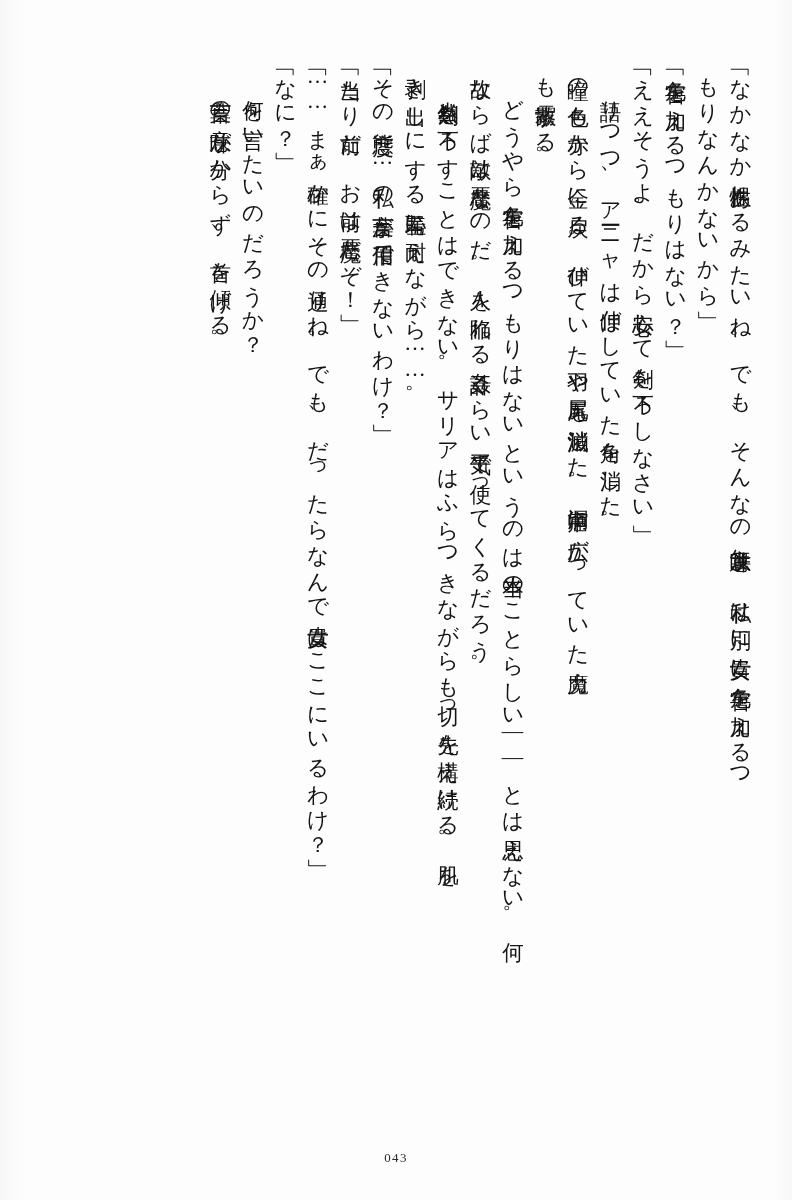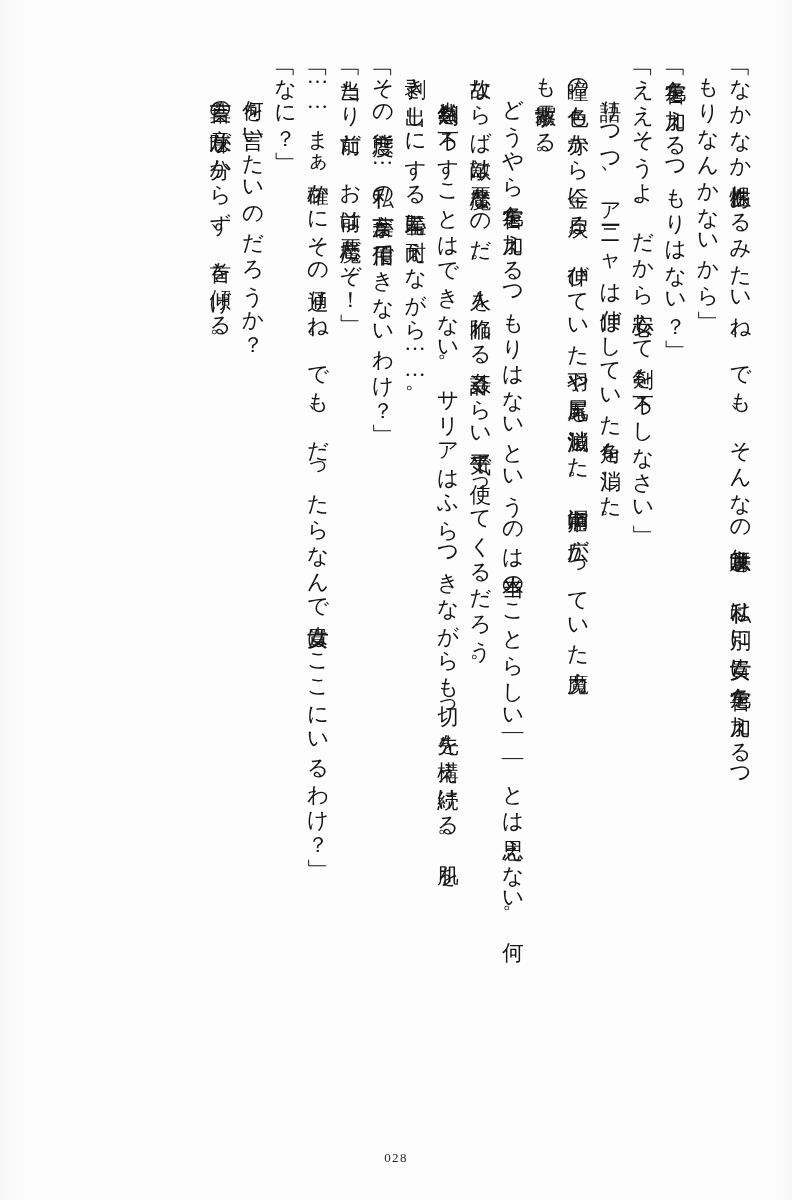--- a/index.html
+++ b/index.html
@@ -100,15 +100,15 @@
       <div class="line indent">当然剣を下ろすことはできない。サリアはふらつきながらも切っ先を構え続ける。肌を</div>
       <div class="line">剥き出しにする羞恥に耐えながら……。</div>
       <div class="line">「その態度……私の言葉が信用できないわけ？」</div>
       <div class="line">「当たり前だ。お前は悪魔だぞ！」</div>
       <div class="line">「……まぁ確かにその通りね。でも、だったらなんで貴女はここにいるわけ？」</div>
       <div class="line">「なに？」</div>
       <div class="line indent">何を言いたいのだろうか？</div>
       <div class="line indent">言葉の意味が分からず、首を傾げる。</div>
     </div>
 
-  <div class="page-number">028</div>
+  <div class="page-number">043</div>
 
 </div>
 
 </body></html>

